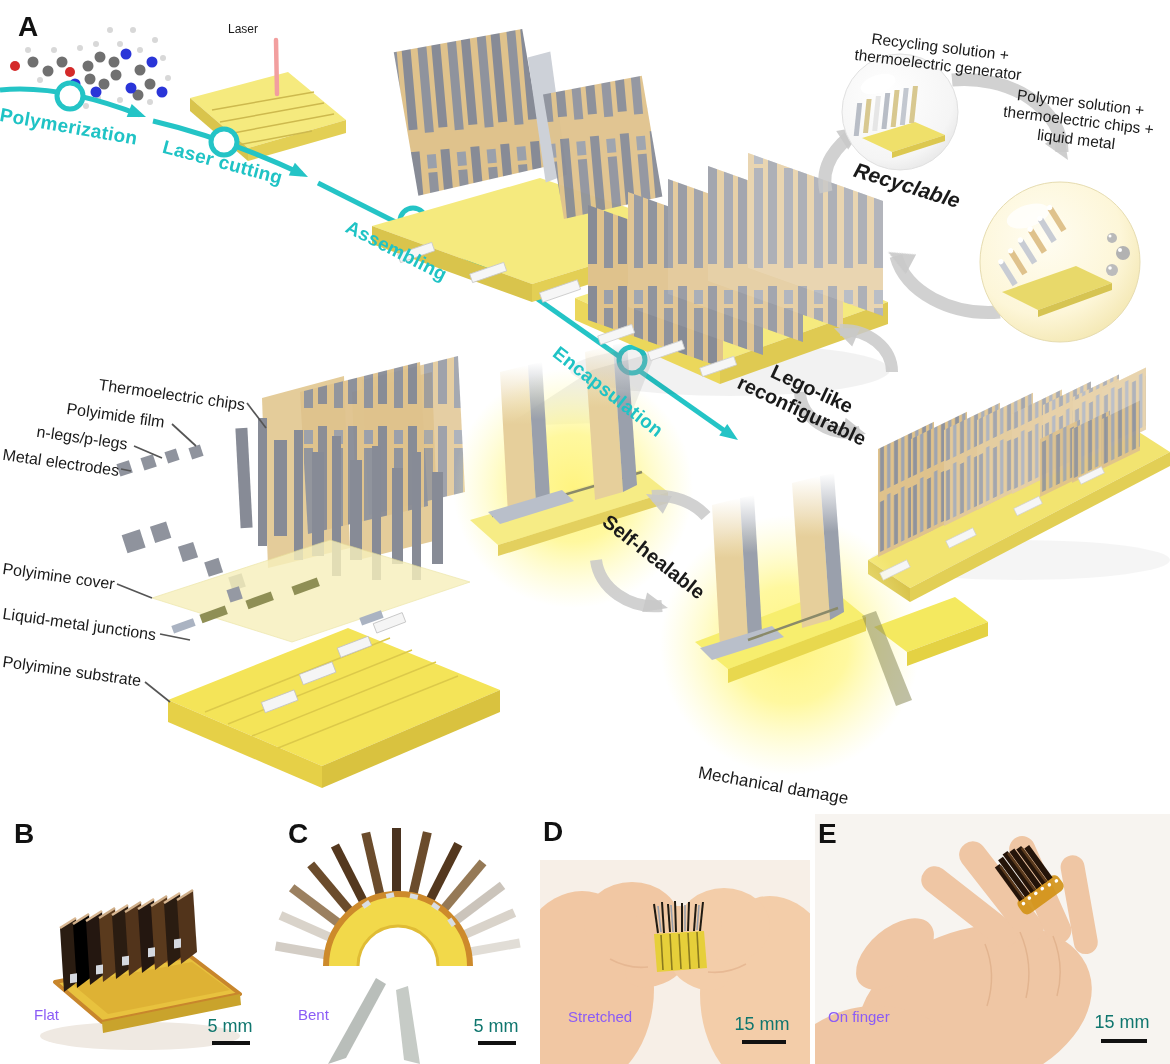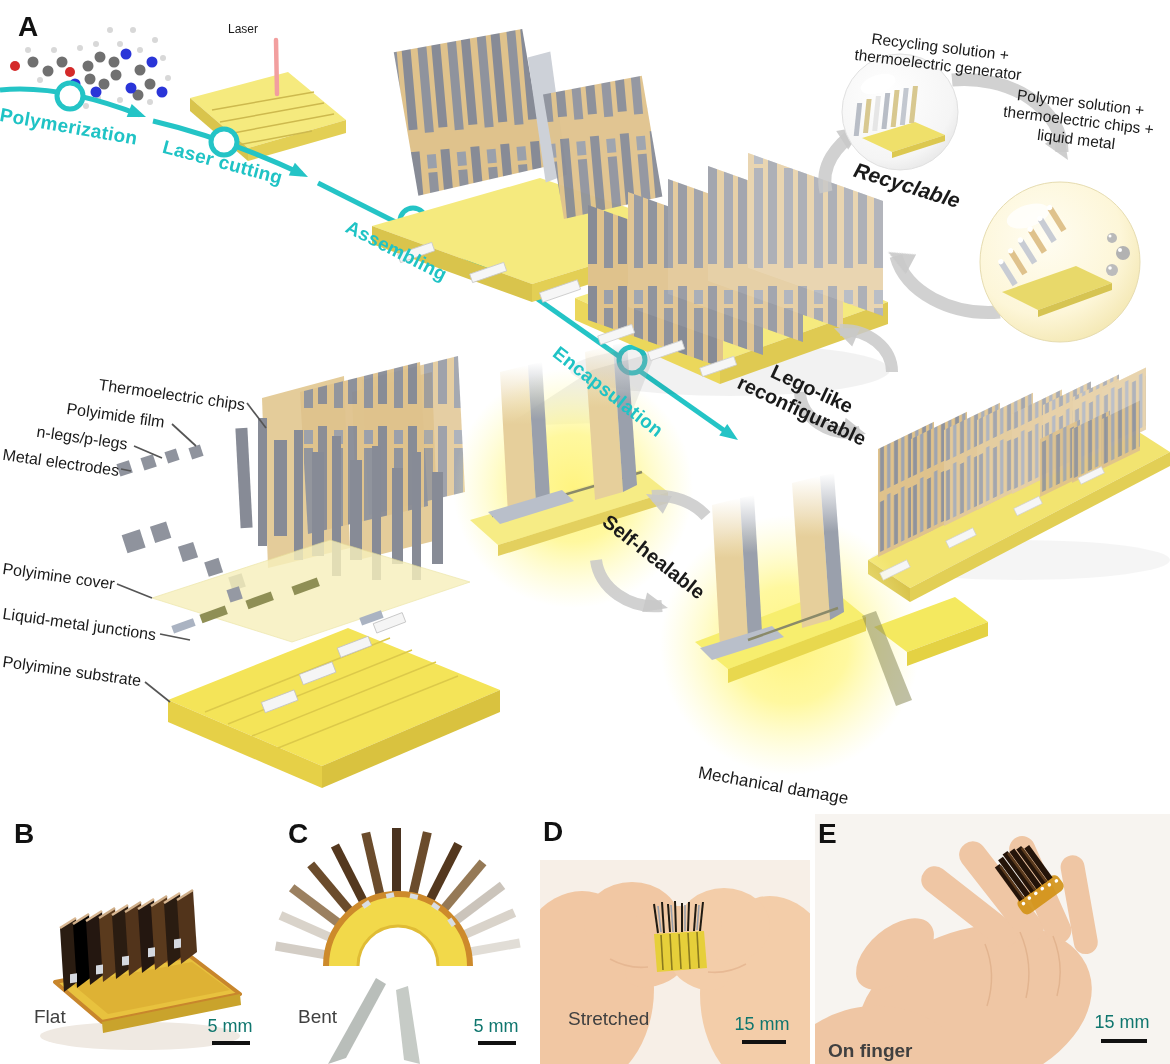--- a/index.html
+++ b/index.html
@@ -3,21 +3,21 @@
 <meta charset="utf-8">
 <style>
   html,body{margin:0;padding:0;background:#fff;}
   #fig{position:relative;width:1170px;height:1064px;background:#fff;overflow:hidden;
        font-family:"Liberation Sans",sans-serif;}
   svg{position:absolute;left:0;top:0;}
   .lbl{position:absolute;color:#1a1a1a;line-height:1.18;transform-origin:left top;white-space:nowrap;}
   .pre{white-space:pre-line;text-align:center;}
   .cyan{color:#1fc3c5;font-size:19px;font-weight:bold;letter-spacing:.3px;}
   .panel-letter{position:absolute;font-size:28px;font-weight:bold;color:#111;}
-  .caption{position:absolute;font-size:19px;color:#404040;}
+  .caption{position:absolute;font-size:15px;color:#8b5cf6;}
   .scale-txt{position:absolute;font-size:18px;color:#0f766e;text-align:center;}
   .scale-bar{position:absolute;height:4px;background:#111;}
   .boldlab{font-weight:bold;}
 </style>
 </head>
 <body>
 
 <div id="fig">
 
 <svg width="1170" height="812" viewBox="0 0 1170 812">
@@ -651,21 +651,21 @@
 </svg>
 
 <div class="panel-letter" style="left:14px;top:818px;">B</div>
 <div class="panel-letter" style="left:288px;top:818px;">C</div>
 <div class="panel-letter" style="left:543px;top:816px;">D</div>
 <div class="panel-letter" style="left:818px;top:818px;">E</div>
 
 <div class="caption" style="left:34px;top:1006px;">Flat</div>
 <div class="caption" style="left:298px;top:1006px;">Bent</div>
 <div class="caption" style="left:552px;top:1008px;margin-left:16px;">Stretched</div>
-<div class="caption" style="left:828px;top:1040px;font-weight:bold;">On finger</div>
+<div class="caption" style="left:828px;top:1008px;">On finger</div>
 
 <div class="scale-txt" style="left:204px;top:1016px;width:52px;">5 mm</div>
 <div class="scale-bar" style="left:212px;top:1041px;width:38px;"></div>
 <div class="scale-txt" style="left:470px;top:1016px;width:52px;">5 mm</div>
 <div class="scale-bar" style="left:478px;top:1041px;width:38px;"></div>
 <div class="scale-txt" style="left:731px;top:1014px;width:62px;">15 mm</div>
 <div class="scale-bar" style="left:742px;top:1040px;width:44px;"></div>
 <div class="scale-txt" style="left:1090px;top:1012px;width:64px;">15 mm</div>
 <div class="scale-bar" style="left:1101px;top:1039px;width:46px;"></div>
 

